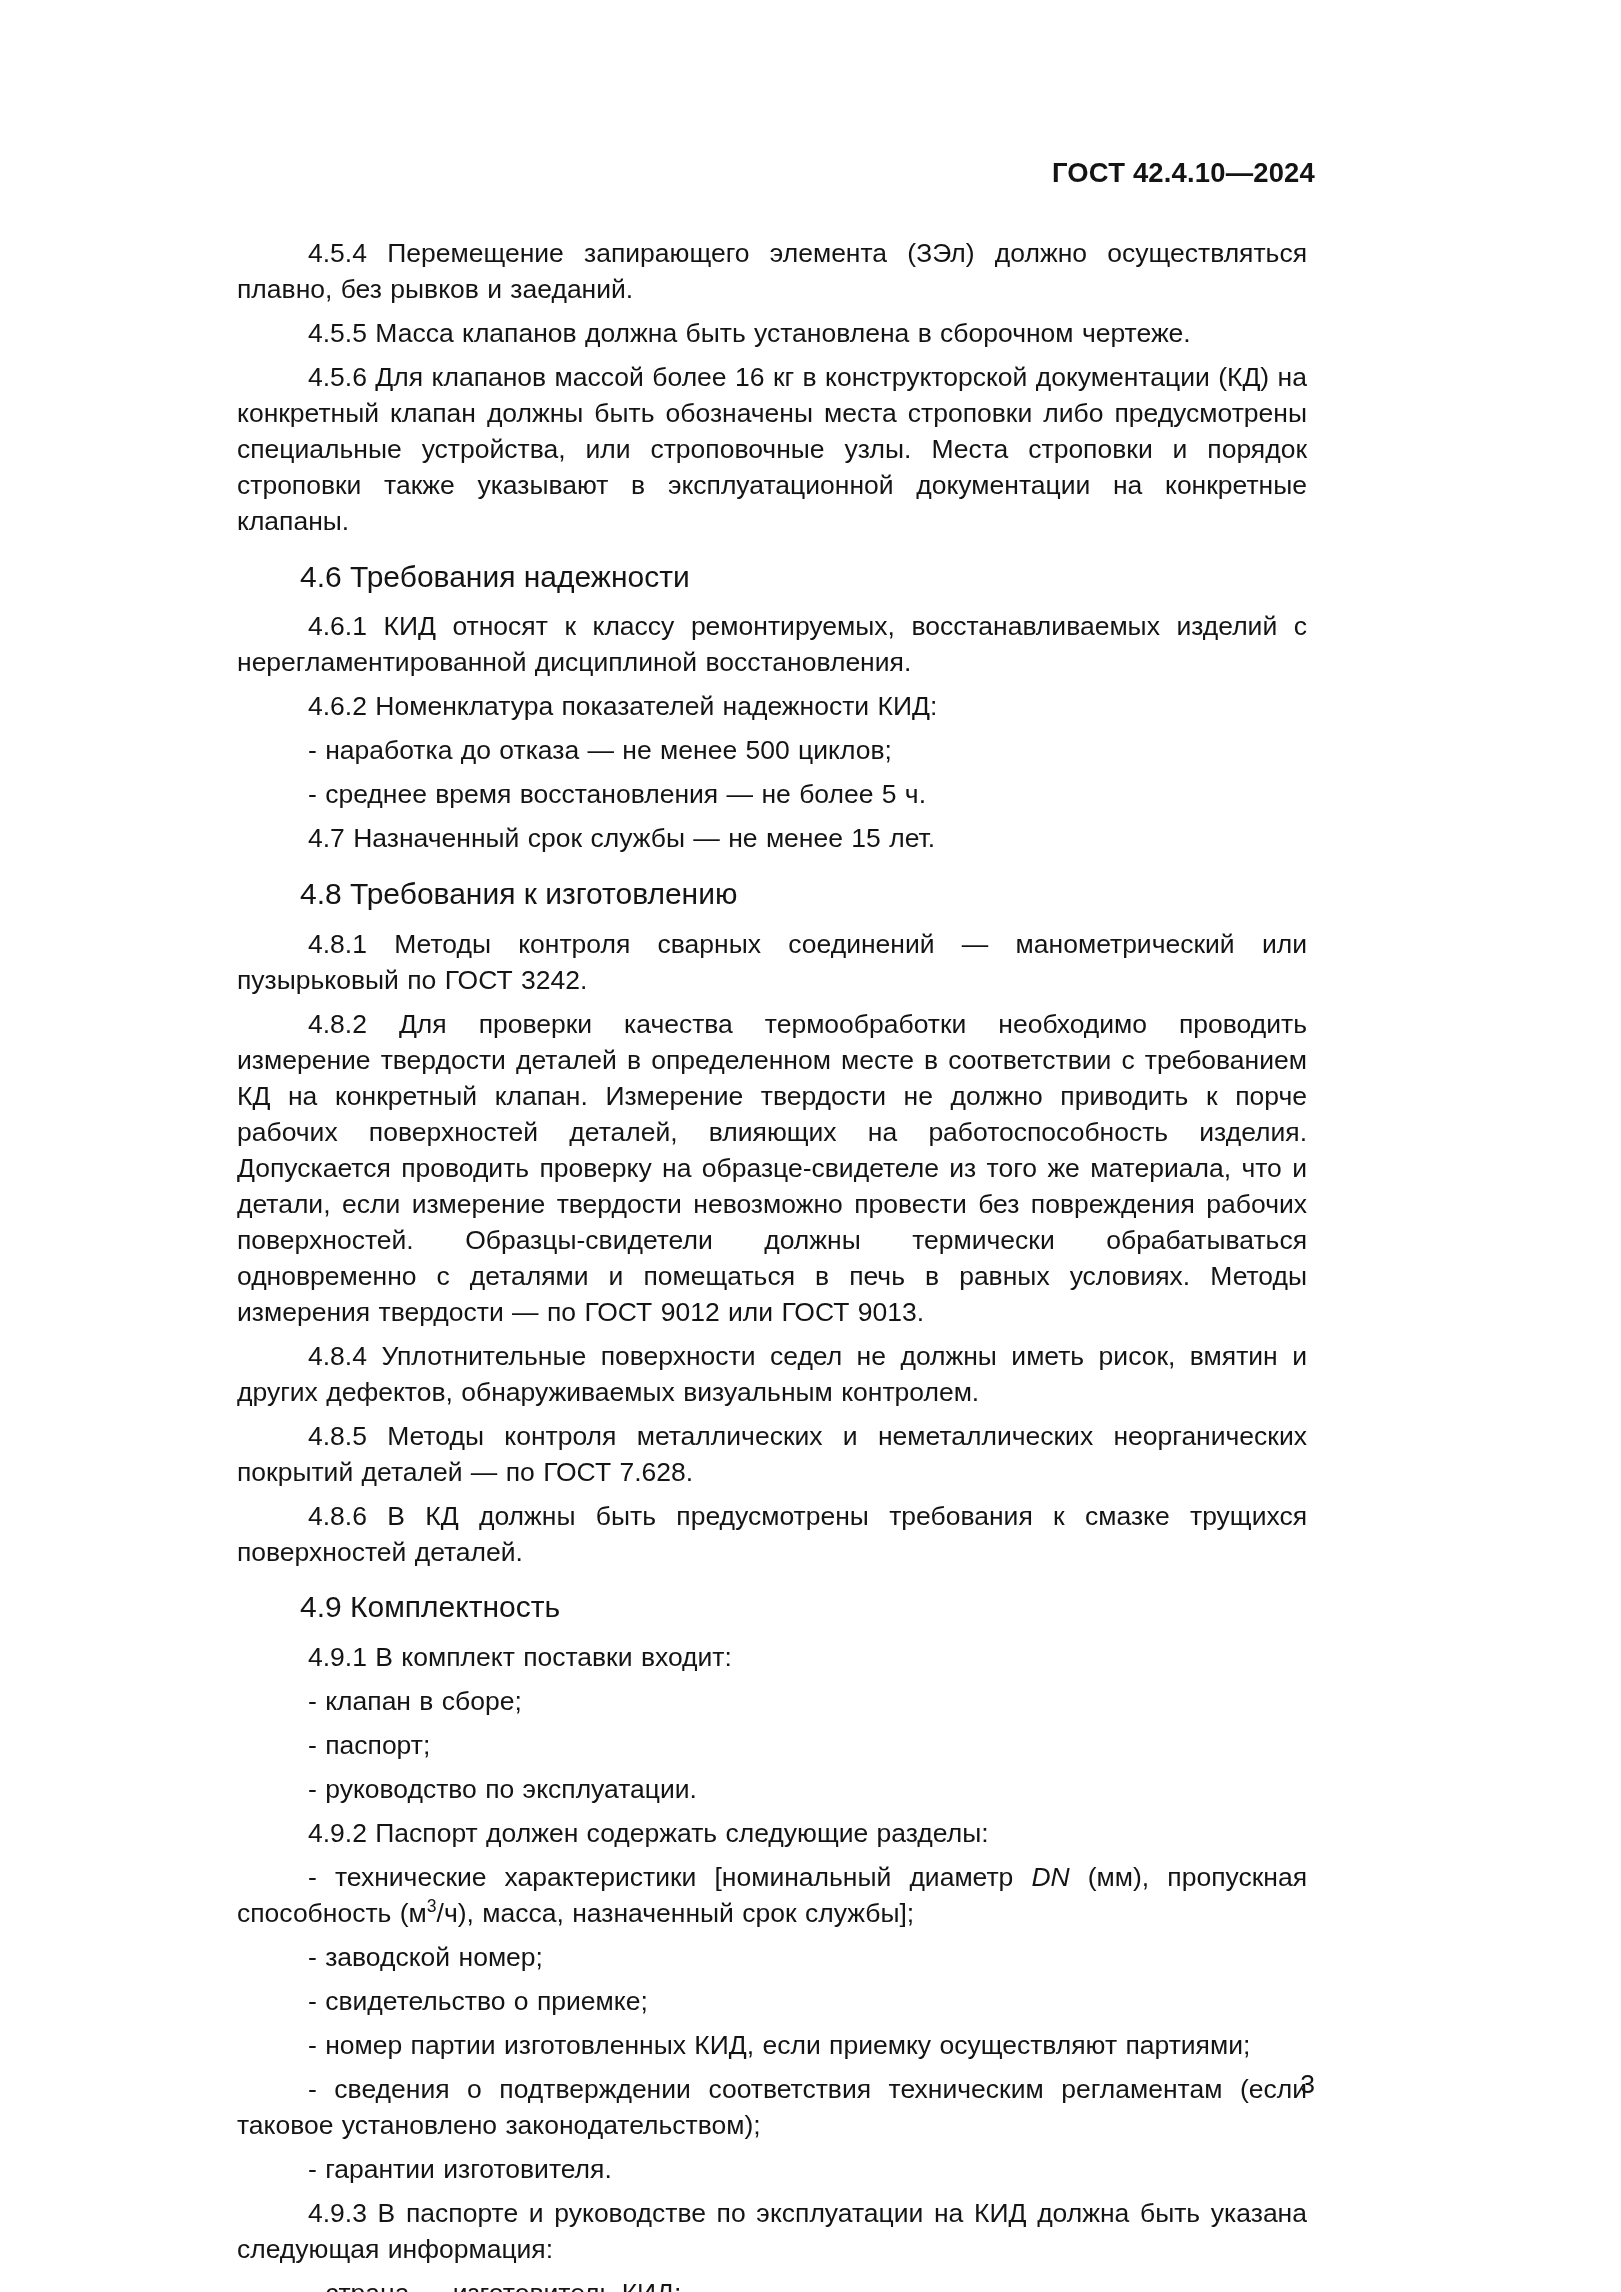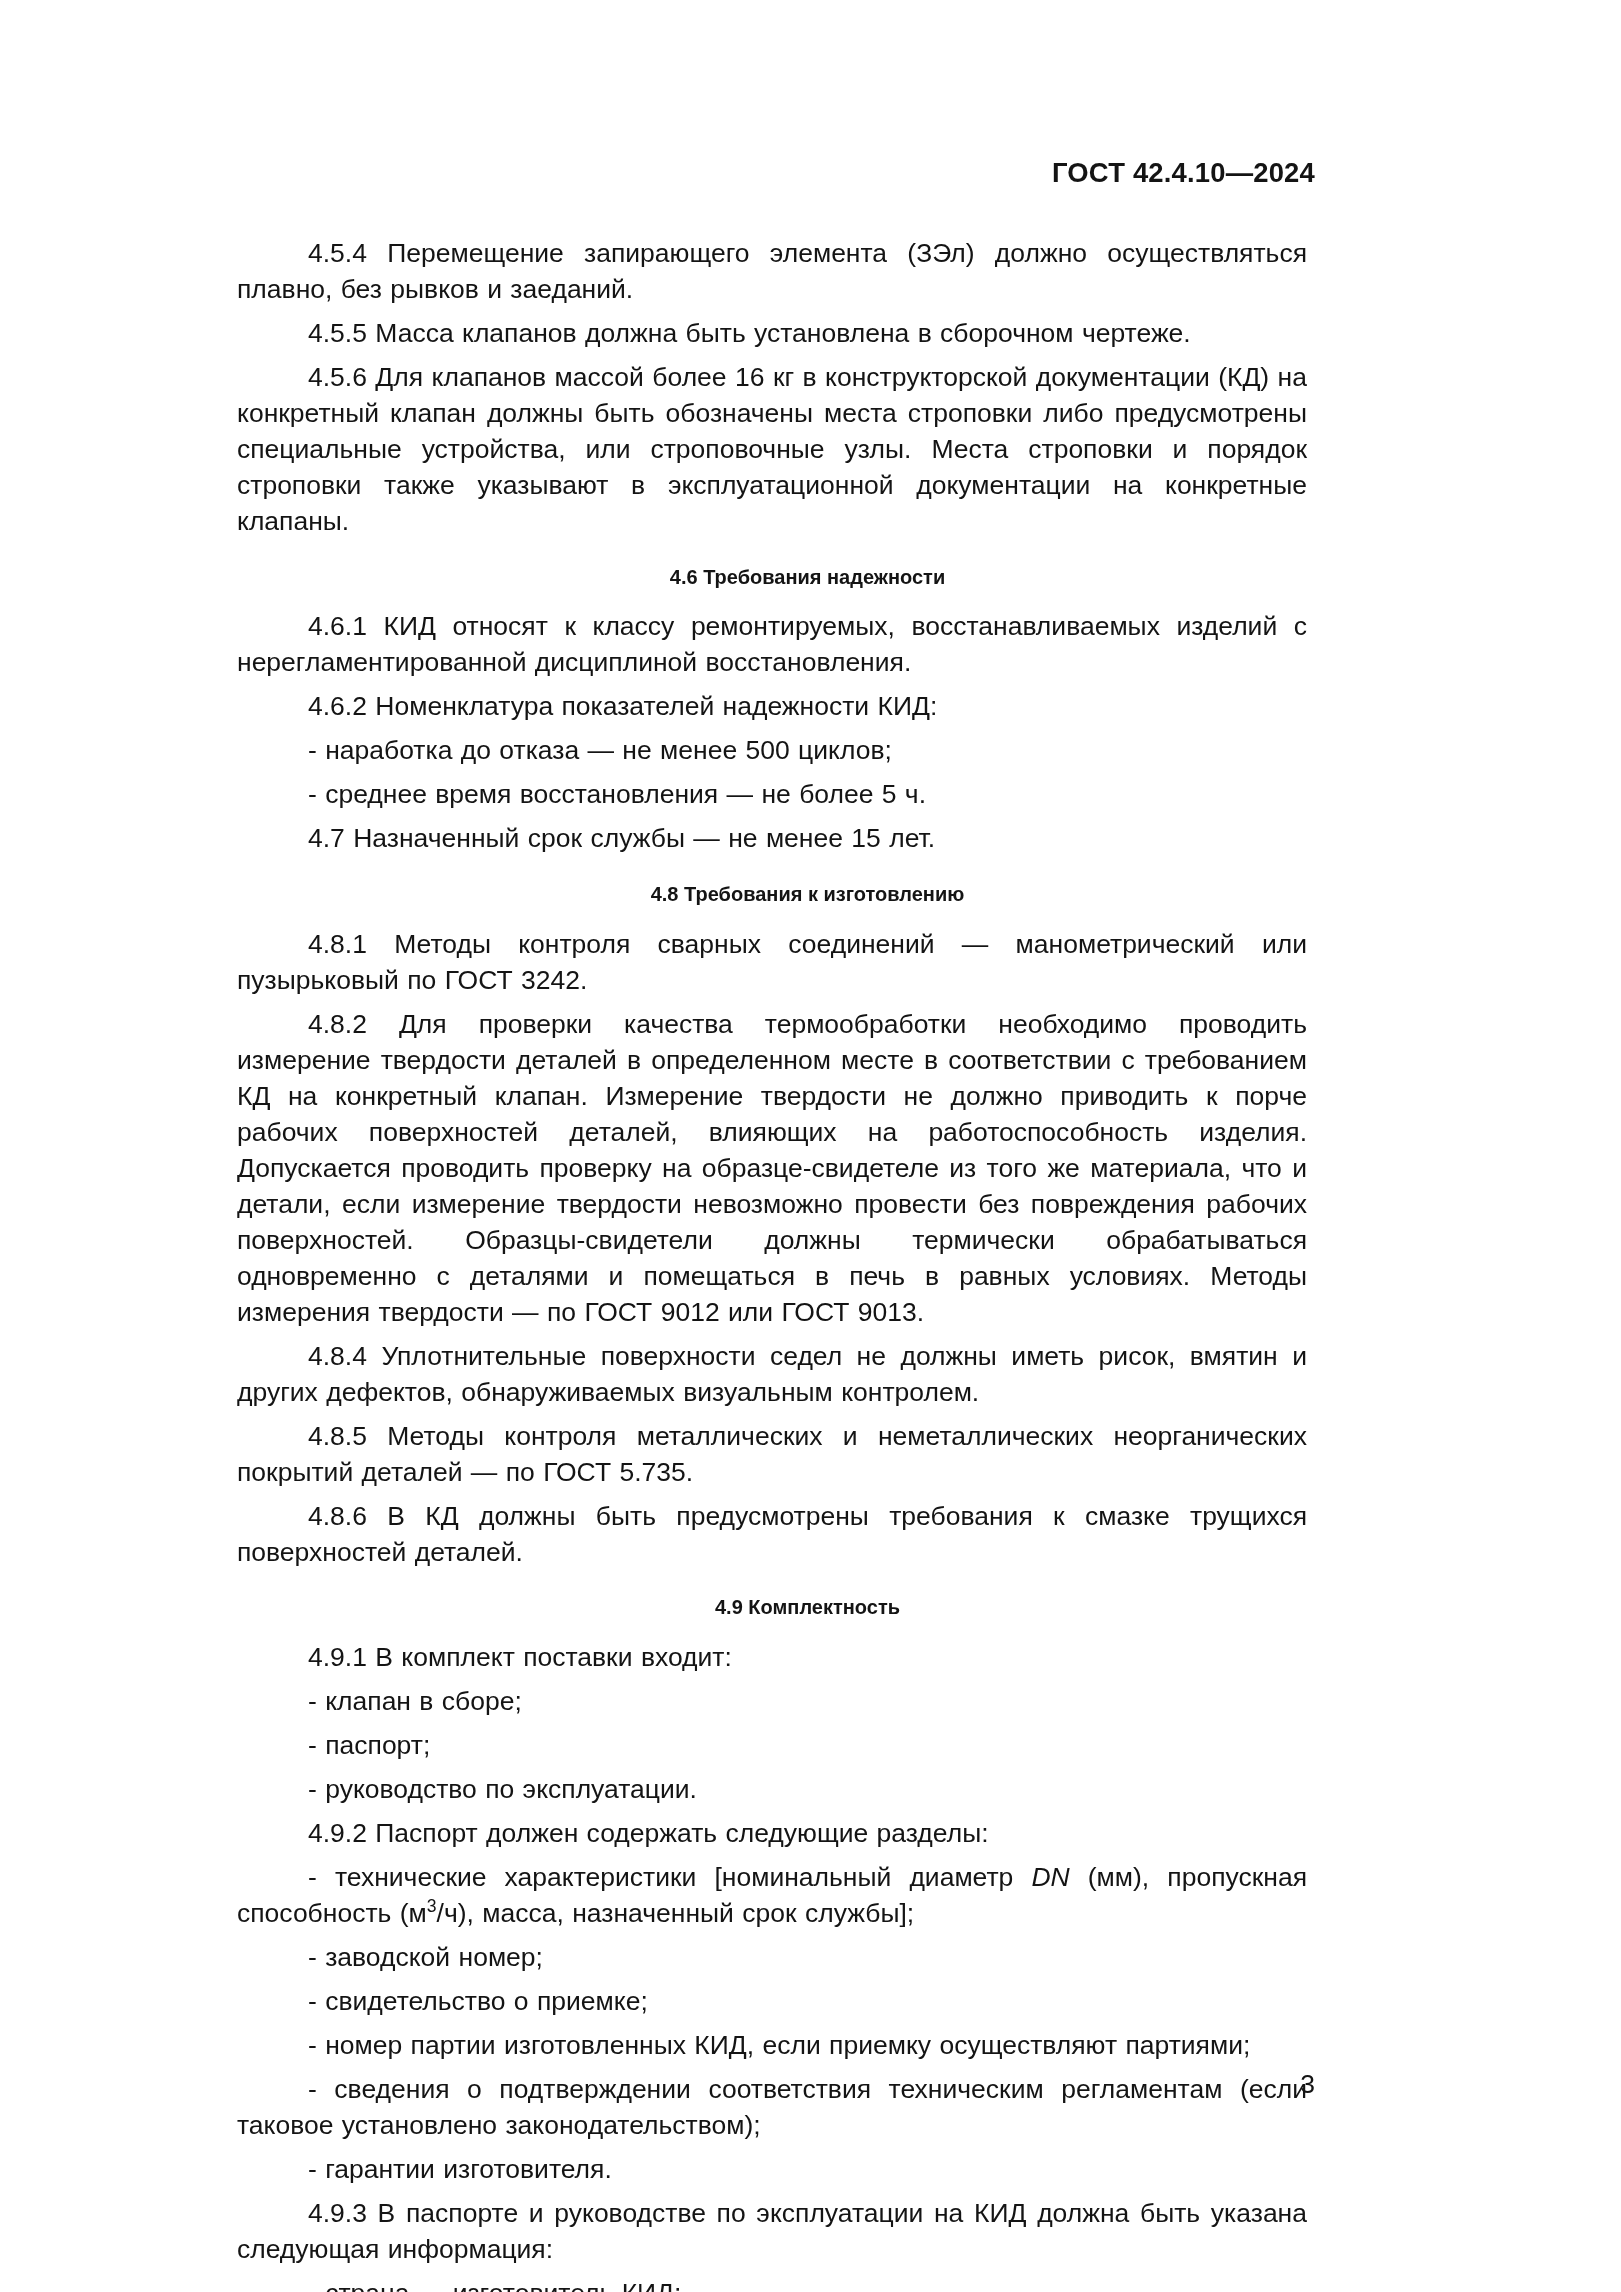--- a/index.html
+++ b/index.html
@@ -28,25 +28,25 @@
     margin: 8px;
     font-size: 26.5px;
     line-height: 36px;
     text-align: justify;
     text-align-last: left;
     text-indent: 71px;
     word-spacing: 1px;
   }
   .heading {
     margin: 19.6px 0 13.7px 0;
-    font-size: 20px;
+    font-size: 30px;
     line-height: 36px;
-    font-weight: bold;
+    font-weight: normal;
     text-indent: 71px;
-    text-align: center;
+    text-align: left;
   }
   .para i { font-style: italic; }
   .para sup {
     font-size: 17.6px;
     line-height: 0;
     vertical-align: super;
   }
   .page-number {
     position: absolute;
     top: 2066px;
@@ -71,21 +71,21 @@
     <p class="para">4.6.1 КИД относят к классу ремонтируемых, восстанавливаемых изделий с нерегламентированной дисциплиной восстановления.</p>
     <p class="para">4.6.2 Номенклатура показателей надежности КИД:</p>
     <p class="para">- наработка до отказа — не менее 500 циклов;</p>
     <p class="para">- среднее время восстановления — не более 5 ч.</p>
     <p class="para">4.7 Назначенный срок службы — не менее 15 лет.</p>
 
     <p class="heading">4.8 Требования к изготовлению</p>
     <p class="para">4.8.1 Методы контроля сварных соединений — манометрический или пузырьковый по ГОСТ 3242.</p>
     <p class="para">4.8.2 Для проверки качества термообработки необходимо проводить измерение твердости деталей в определенном месте в соответствии с требованием КД на конкретный клапан. Измерение твердости не должно приводить к порче рабочих поверхностей деталей, влияющих на работоспособность изделия. Допускается проводить проверку на образце-свидетеле из того же материала, что и детали, если измерение твердости невозможно провести без повреждения рабочих поверхностей. Образцы-свидетели должны термически обрабатываться одновременно с деталями и помещаться в печь в равных условиях. Методы измерения твердости — по ГОСТ 9012 или ГОСТ 9013.</p>
     <p class="para">4.8.4 Уплотнительные поверхности седел не должны иметь рисок, вмятин и других дефектов, обнаруживаемых визуальным контролем.</p>
-    <p class="para">4.8.5 Методы контроля металлических и неметаллических неорганических покрытий деталей — по ГОСТ 5.735.</p>
+    <p class="para">4.8.5 Методы контроля металлических и неметаллических неорганических покрытий деталей — по ГОСТ 7.628.</p>
     <p class="para">4.8.6 В КД должны быть предусмотрены требования к смазке трущихся поверхностей деталей.</p>
 
     <p class="heading">4.9 Комплектность</p>
     <p class="para">4.9.1 В комплект поставки входит:</p>
     <p class="para">- клапан в сборе;</p>
     <p class="para">- паспорт;</p>
     <p class="para">- руководство по эксплуатации.</p>
     <p class="para">4.9.2 Паспорт должен содержать следующие разделы:</p>
 
     <p class="para"><span>- технические характеристики [номинальный диаметр </span><i>DN</i><span> (мм), пропускная способность (м</span><sup>3</sup><span>/ч), масса, назначенный срок службы];</span></p>

